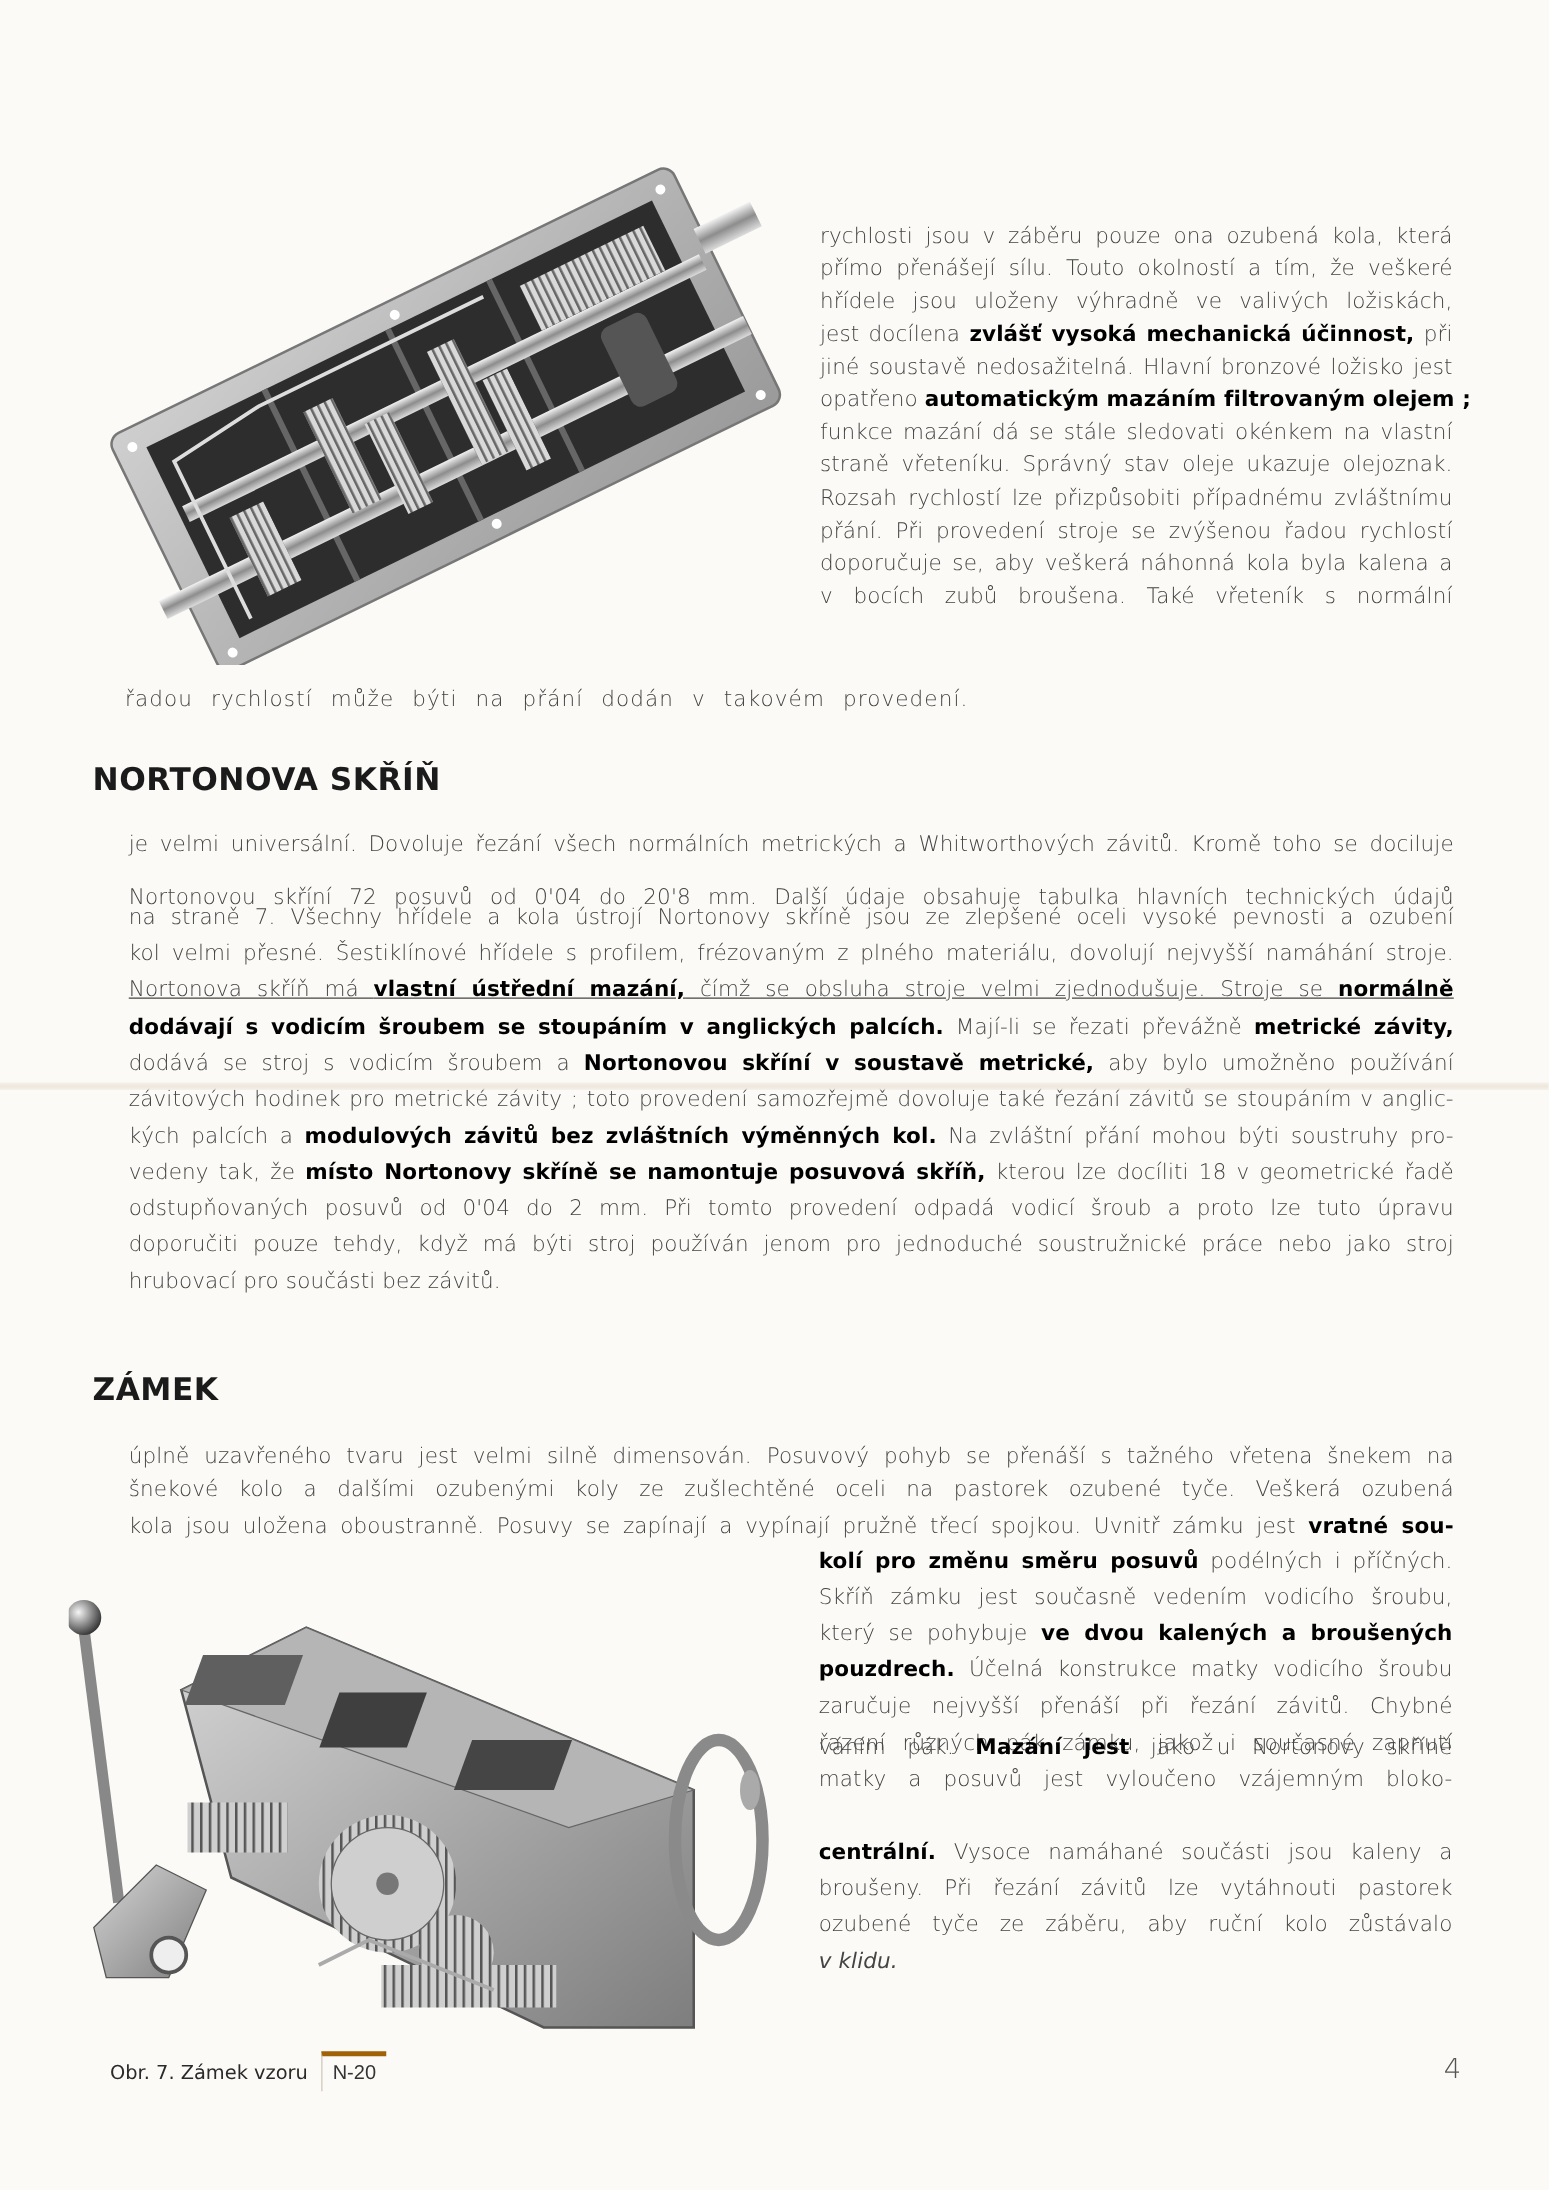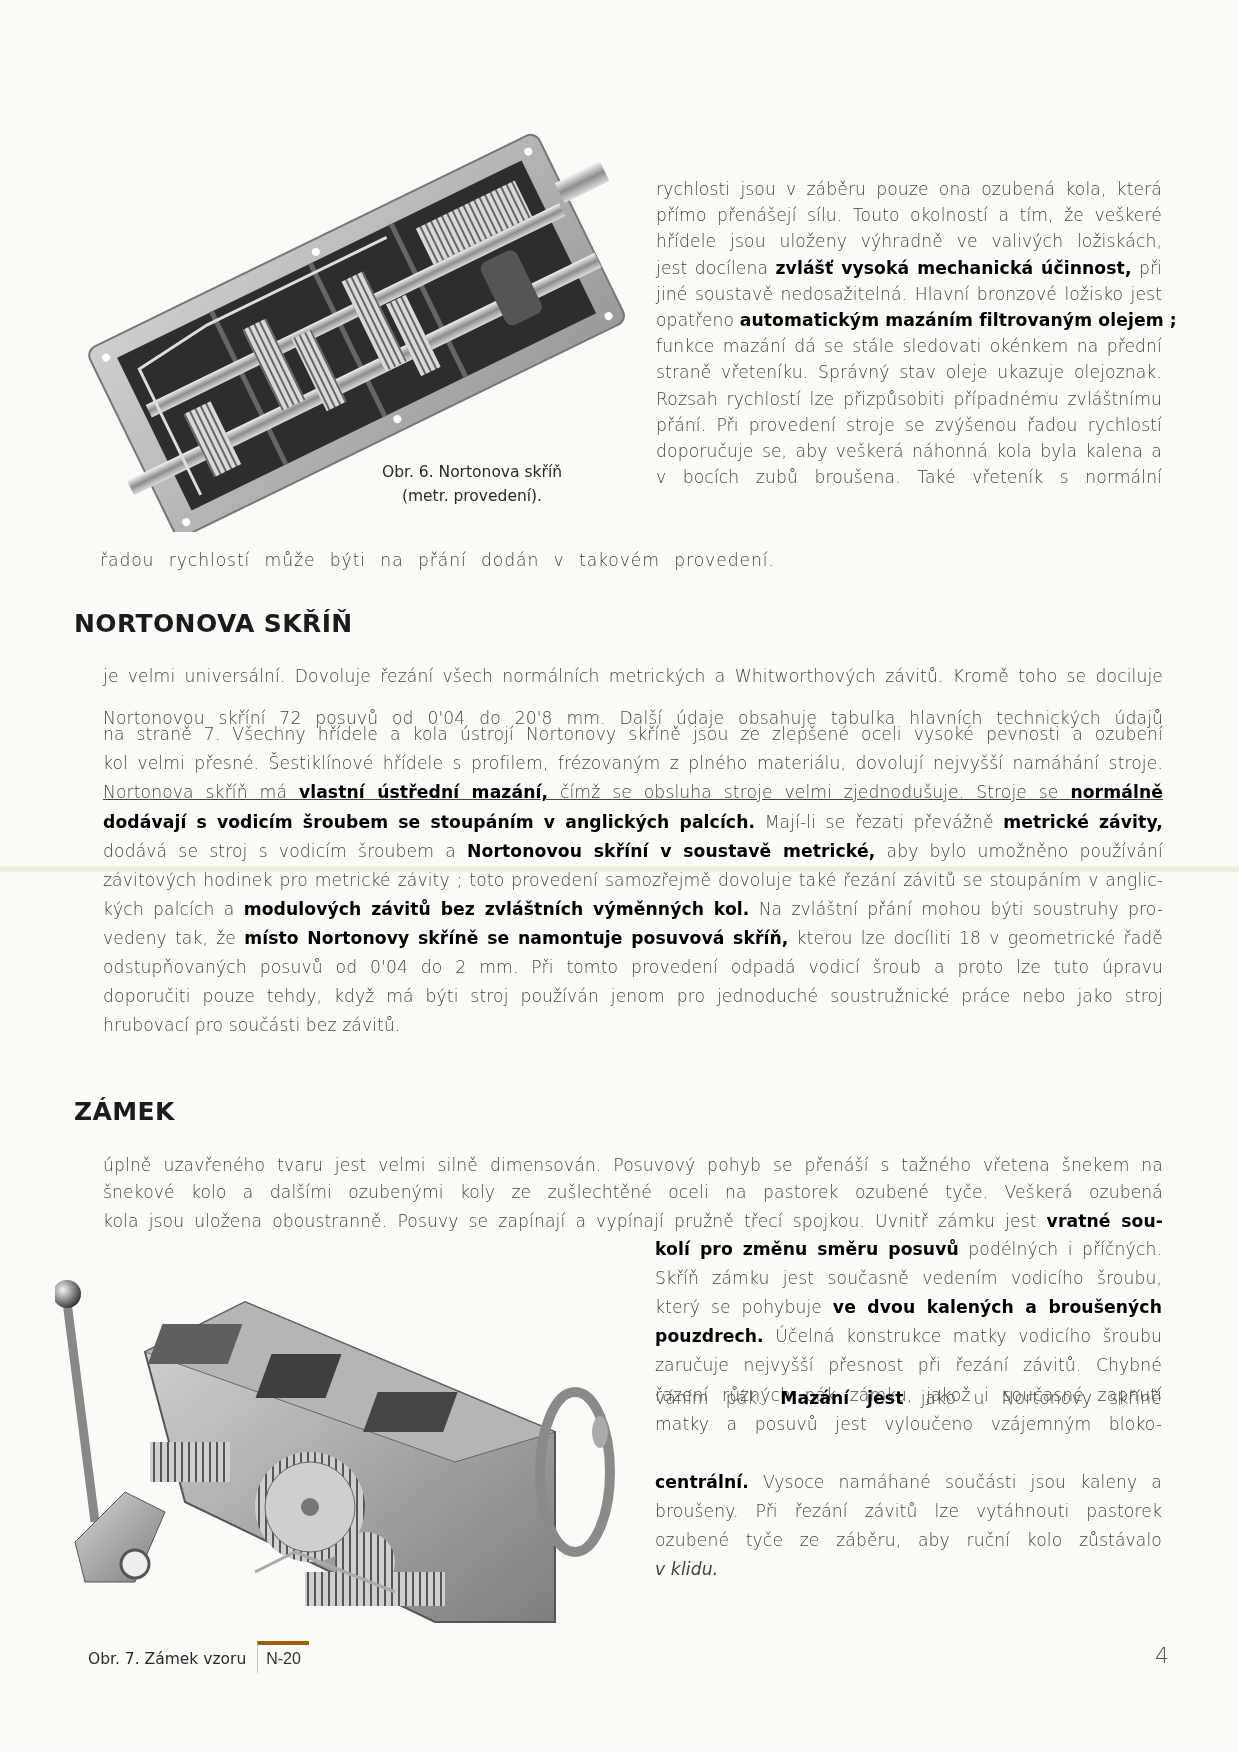--- a/index.html
+++ b/index.html
@@ -66,33 +66,29 @@
       <rect x="525" y="175" width="50" height="22" fill="url(#shaft)"></rect>
       <circle cx="45" cy="135" r="4" fill="#fff"></circle>
         <circle cx="515" cy="135" r="4" fill="#fff"></circle>
       <circle cx="45" cy="318" r="4" fill="#fff"></circle>
         <circle cx="515" cy="318" r="4" fill="#fff"></circle>
       <circle cx="280" cy="318" r="4" fill="#fff"></circle>
         <circle cx="280" cy="132" r="4" fill="#fff"></circle>
     </g>
   </svg>
 
-  <div class="caption" style="left:372px;top:460px;width:200px;">
-    <div>Obr. 6. Nortonova skříň</div>
-    <div>(metr. provedení).</div>
-  </div>
 
   <div id="intro">
       <div class="jline" style="left: 656px; width: 506px; top: 176px;"><span>rychlosti jsou v záběru pouze ona ozubená kola, která</span></div>
       <div class="jline" style="left: 656px; width: 506px; top: 202.2px;"><span>přímo přenášejí sílu. Touto okolností a tím, že veškeré</span></div>
       <div class="jline" style="left: 656px; width: 506px; top: 228.4px;"><span>hřídele jsou uloženy výhradně ve valivých ložiskách,</span></div>
       <div class="jline" style="left: 656px; width: 506px; top: 254.6px;"><span>jest docílena </span><b>zvlášť vysoká mechanická účinnost,</b><span> při</span></div>
       <div class="jline" style="left: 656px; width: 506px; top: 280.8px;"><span>jiné soustavě nedosažitelná. Hlavní bronzové ložisko jest</span></div>
       <div class="jline" style="left: 656px; width: 506px; top: 307px;"><span>opatřeno </span><b>automatickým mazáním filtrovaným olejem ;</b></div>
-      <div class="jline" style="left: 656px; width: 506px; top: 333.2px;"><span>funkce mazání dá se stále sledovati okénkem na přední</span></div>
+      <div class="jline" style="left: 656px; width: 506px; top: 333.2px;"><span>funkce mazání dá se stále sledovati okénkem na vlastní</span></div>
       <div class="jline" style="left: 656px; width: 506px; top: 359.4px;"><span>straně vřeteníku. Správný stav oleje ukazuje olejoznak.</span></div>
       <div class="jline" style="left: 656px; width: 506px; top: 385.6px;"><span>Rozsah rychlostí lze přizpůsobiti případnému zvláštnímu</span></div>
       <div class="jline" style="left: 656px; width: 506px; top: 411.8px;"><span>přání. Při provedení stroje se zvýšenou řadou rychlostí</span></div>
       <div class="jline" style="left: 656px; width: 506px; top: 438px;"><span>doporučuje se, aby veškerá náhonná kola byla kalena a</span></div>
       <div class="jline" style="left: 656px; width: 506px; top: 464.2px;"><span>v bocích zubů broušena. Také vřeteník s normální</span></div>
       <div class="jline last" style="left: 100px; width: 640px; top: 547px; letter-spacing: 0.9px; word-spacing: 8px;"><span>řadou rychlostí může býti na přání dodán v takovém provedení.</span></div>
     </div>
 
   <div class="heading" style="left:74px;top:609px;text-align:center;">NORTONOVA SKŘÍŇ</div>
   <div id="norton">
@@ -114,21 +110,21 @@
   <div class="heading" style="left:74px;top:1097px;">ZÁMEK</div>
   <div id="zamek">
       <div class="jline" style="left: 103px; width: 1060px; top: 1152px;"><span>úplně uzavřeného tvaru jest velmi silně dimensován. Posuvový pohyb se přenáší s tažného vřetena šnekem na</span></div>
       <div class="jline" style="left: 103px; width: 1060px; top: 1179.1px;"><span>šnekové kolo a dalšími ozubenými koly ze zušlechtěné oceli na pastorek ozubené tyče. Veškerá ozubená</span></div>
       <div class="jline" style="left: 103px; width: 1060px; top: 1208.2px;"><span>kola jsou uložena oboustranně. Posuvy se zapínají a vypínají pružně třecí spojkou. Uvnitř zámku jest </span><b>vratné sou-</b></div>
       <div id="zamek-right">
         <div class="jline" style="left: 655px; width: 507px; top: 1236px;"><b>kolí pro změnu směru posuvů</b><span> podélných i příčných.</span></div>
         <div class="jline" style="left: 655px; width: 507px; top: 1265.1px;"><span>Skříň zámku jest současně vedením vodicího šroubu,</span></div>
         <div class="jline" style="left: 655px; width: 507px; top: 1294.2px;"><span>který se pohybuje </span><b>ve dvou kalených a broušených</b></div>
         <div class="jline" style="left: 655px; width: 507px; top: 1323.3px;"><b>pouzdrech.</b><span> Účelná konstrukce matky vodicího šroubu</span></div>
-        <div class="jline" style="left: 655px; width: 507px; top: 1352.4px;"><span>zaručuje nejvyšší přesnost při řezání závitů. Chybné</span></div>
+        <div class="jline" style="left: 655px; width: 507px; top: 1352.4px;"><span>zaručuje nejvyšší přenáší při řezání závitů. Chybné</span></div>
         <div class="jline" style="left: 655px; width: 507px; top: 1381.5px;"><span>řazení různých pák zámku, jakož i současné zapnutí</span></div>
         <div class="jline" style="left: 655px; width: 507px; top: 1410.6px;"><span>matky a posuvů jest vyloučeno vzájemným bloko-</span></div>
         <div class="jline" style="left: 655px; width: 507px; top: 1385px;"><span>váním pák. </span><b>Mazání jest</b><span> jako u Nortonovy skříně</span></div>
         <div class="jline" style="left: 655px; width: 507px; top: 1468.8px;"><b>centrální.</b><span> Vysoce namáhané součásti jsou kaleny a</span></div>
         <div class="jline" style="left: 655px; width: 507px; top: 1497.9px;"><span>broušeny. Při řezání závitů lze vytáhnouti pastorek</span></div>
         <div class="jline" style="left: 655px; width: 507px; top: 1527px;"><span>ozubené tyče ze záběru, aby ruční kolo zůstávalo</span></div>
         <div class="jline last" style="left: 655px; width: 507px; top: 1556.1px; font-style: italic;"><span>v klidu.</span></div>
       </div>
     </div>
 

